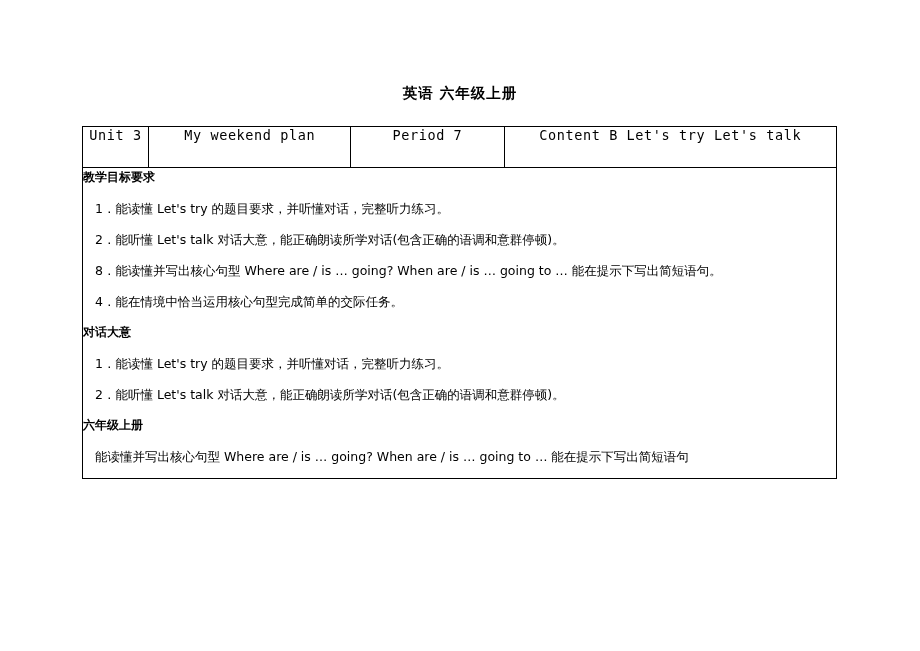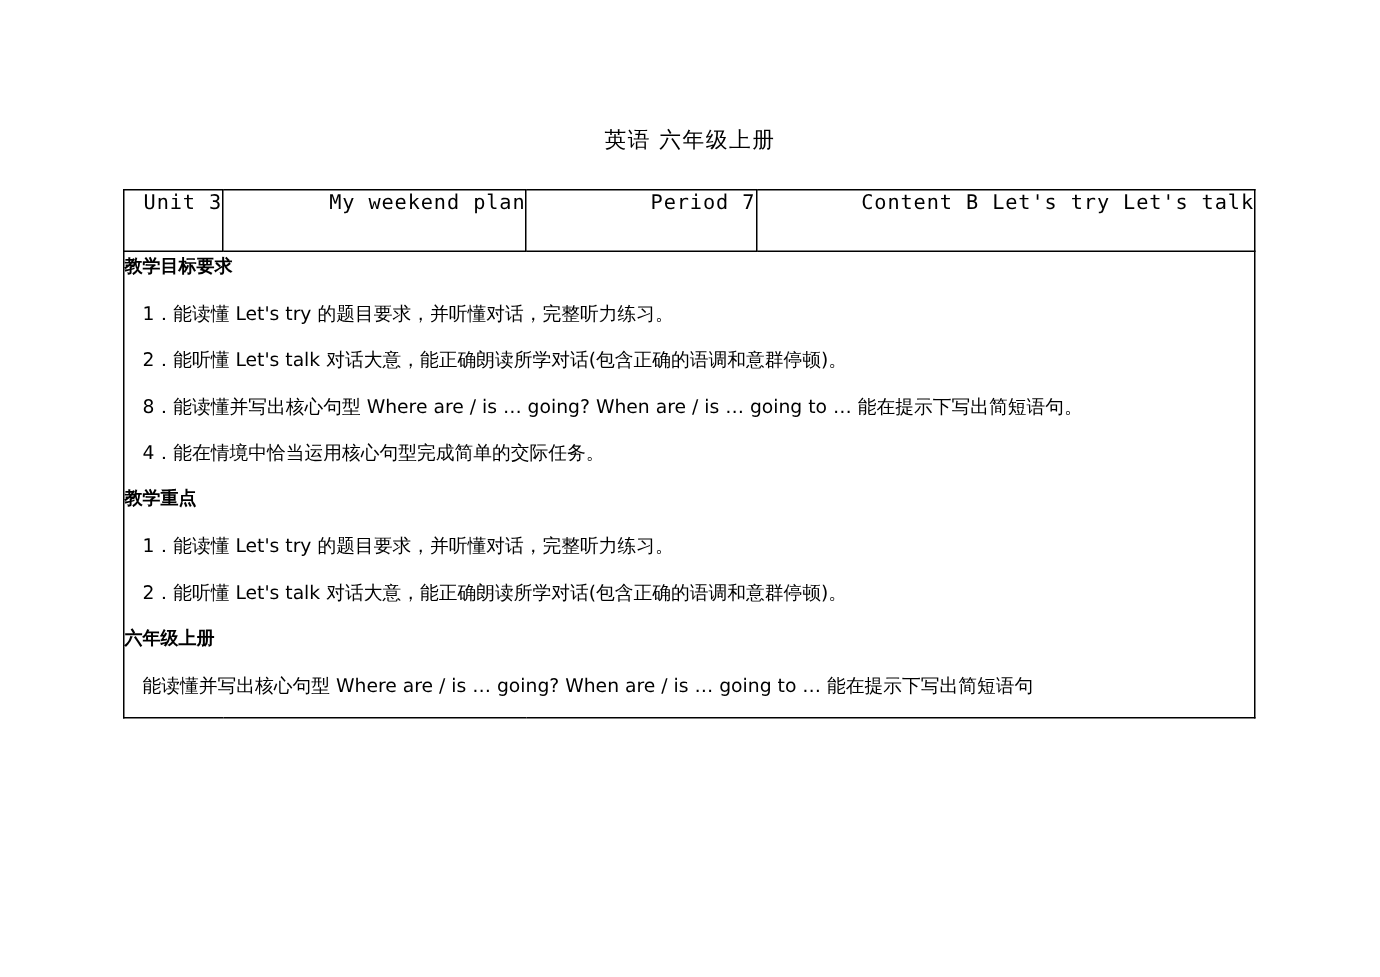--- a/index.html
+++ b/index.html
@@ -23,39 +23,39 @@
     height: 651px;
   }
   .doc-title {
     position: absolute;
     left: 0;
     top: 84px;
     width: 920px;
     text-align: center;
     font-family: "DejaVu Sans", sans-serif;
     font-size: 14.5px;
-    font-weight: normal;
+    font-weight: bold;
     letter-spacing: 1px;
   }
   .lesson-table {
     position: absolute;
     left: 82px;
     top: 126px;
     width: 755px;
     border-collapse: collapse;
     table-layout: fixed;
   }
   .lesson-table td {
     border: 1px solid #000000;
     padding: 0;
     vertical-align: top;
   }
   .header-cell {
     height: 40px;
-    text-align: right;
+    text-align: center;
     vertical-align: middle;
     font-family: "DejaVu Sans Mono", monospace;
     font-size: 13.5px;
     letter-spacing: 0.6px;
     white-space: nowrap;
   }
   .col-unit   { width: 66px; }
   .col-topic  { width: 202px; }
   .col-period { width: 153px; }
   .col-content{ width: 332px; }
@@ -101,21 +101,21 @@
       </tr>
       <tr>
         <td class="body-cell" colspan="4">
 
           <p class="sec-head">教学目标要求</p>
           <p class="sec-line">1．能读懂 Let's try 的题目要求，并听懂对话，完整听力练习。</p>
           <p class="sec-line">2．能听懂 Let's talk 对话大意，能正确朗读所学对话(包含正确的语调和意群停顿)。</p>
           <p class="sec-line">8．能读懂并写出核心句型 Where are / is … going? When are / is … going to … 能在提示下写出简短语句。</p>
           <p class="sec-line">4．能在情境中恰当运用核心句型完成简单的交际任务。</p>
 
-          <p class="sec-head">教学重点</p>
+          <p class="sec-head">对话大意</p>
           <p class="sec-line">1．能读懂 Let's try 的题目要求，并听懂对话，完整听力练习。</p>
           <p class="sec-line">2．能听懂 Let's talk 对话大意，能正确朗读所学对话(包含正确的语调和意群停顿)。</p>
 
           <p class="sec-head">六年级上册</p>
           <p class="sec-line">能读懂并写出核心句型 Where are / is … going? When are / is … going to … 能在提示下写出简短语句</p>
 
         </td>
       </tr>
     </tbody>
   </table>

